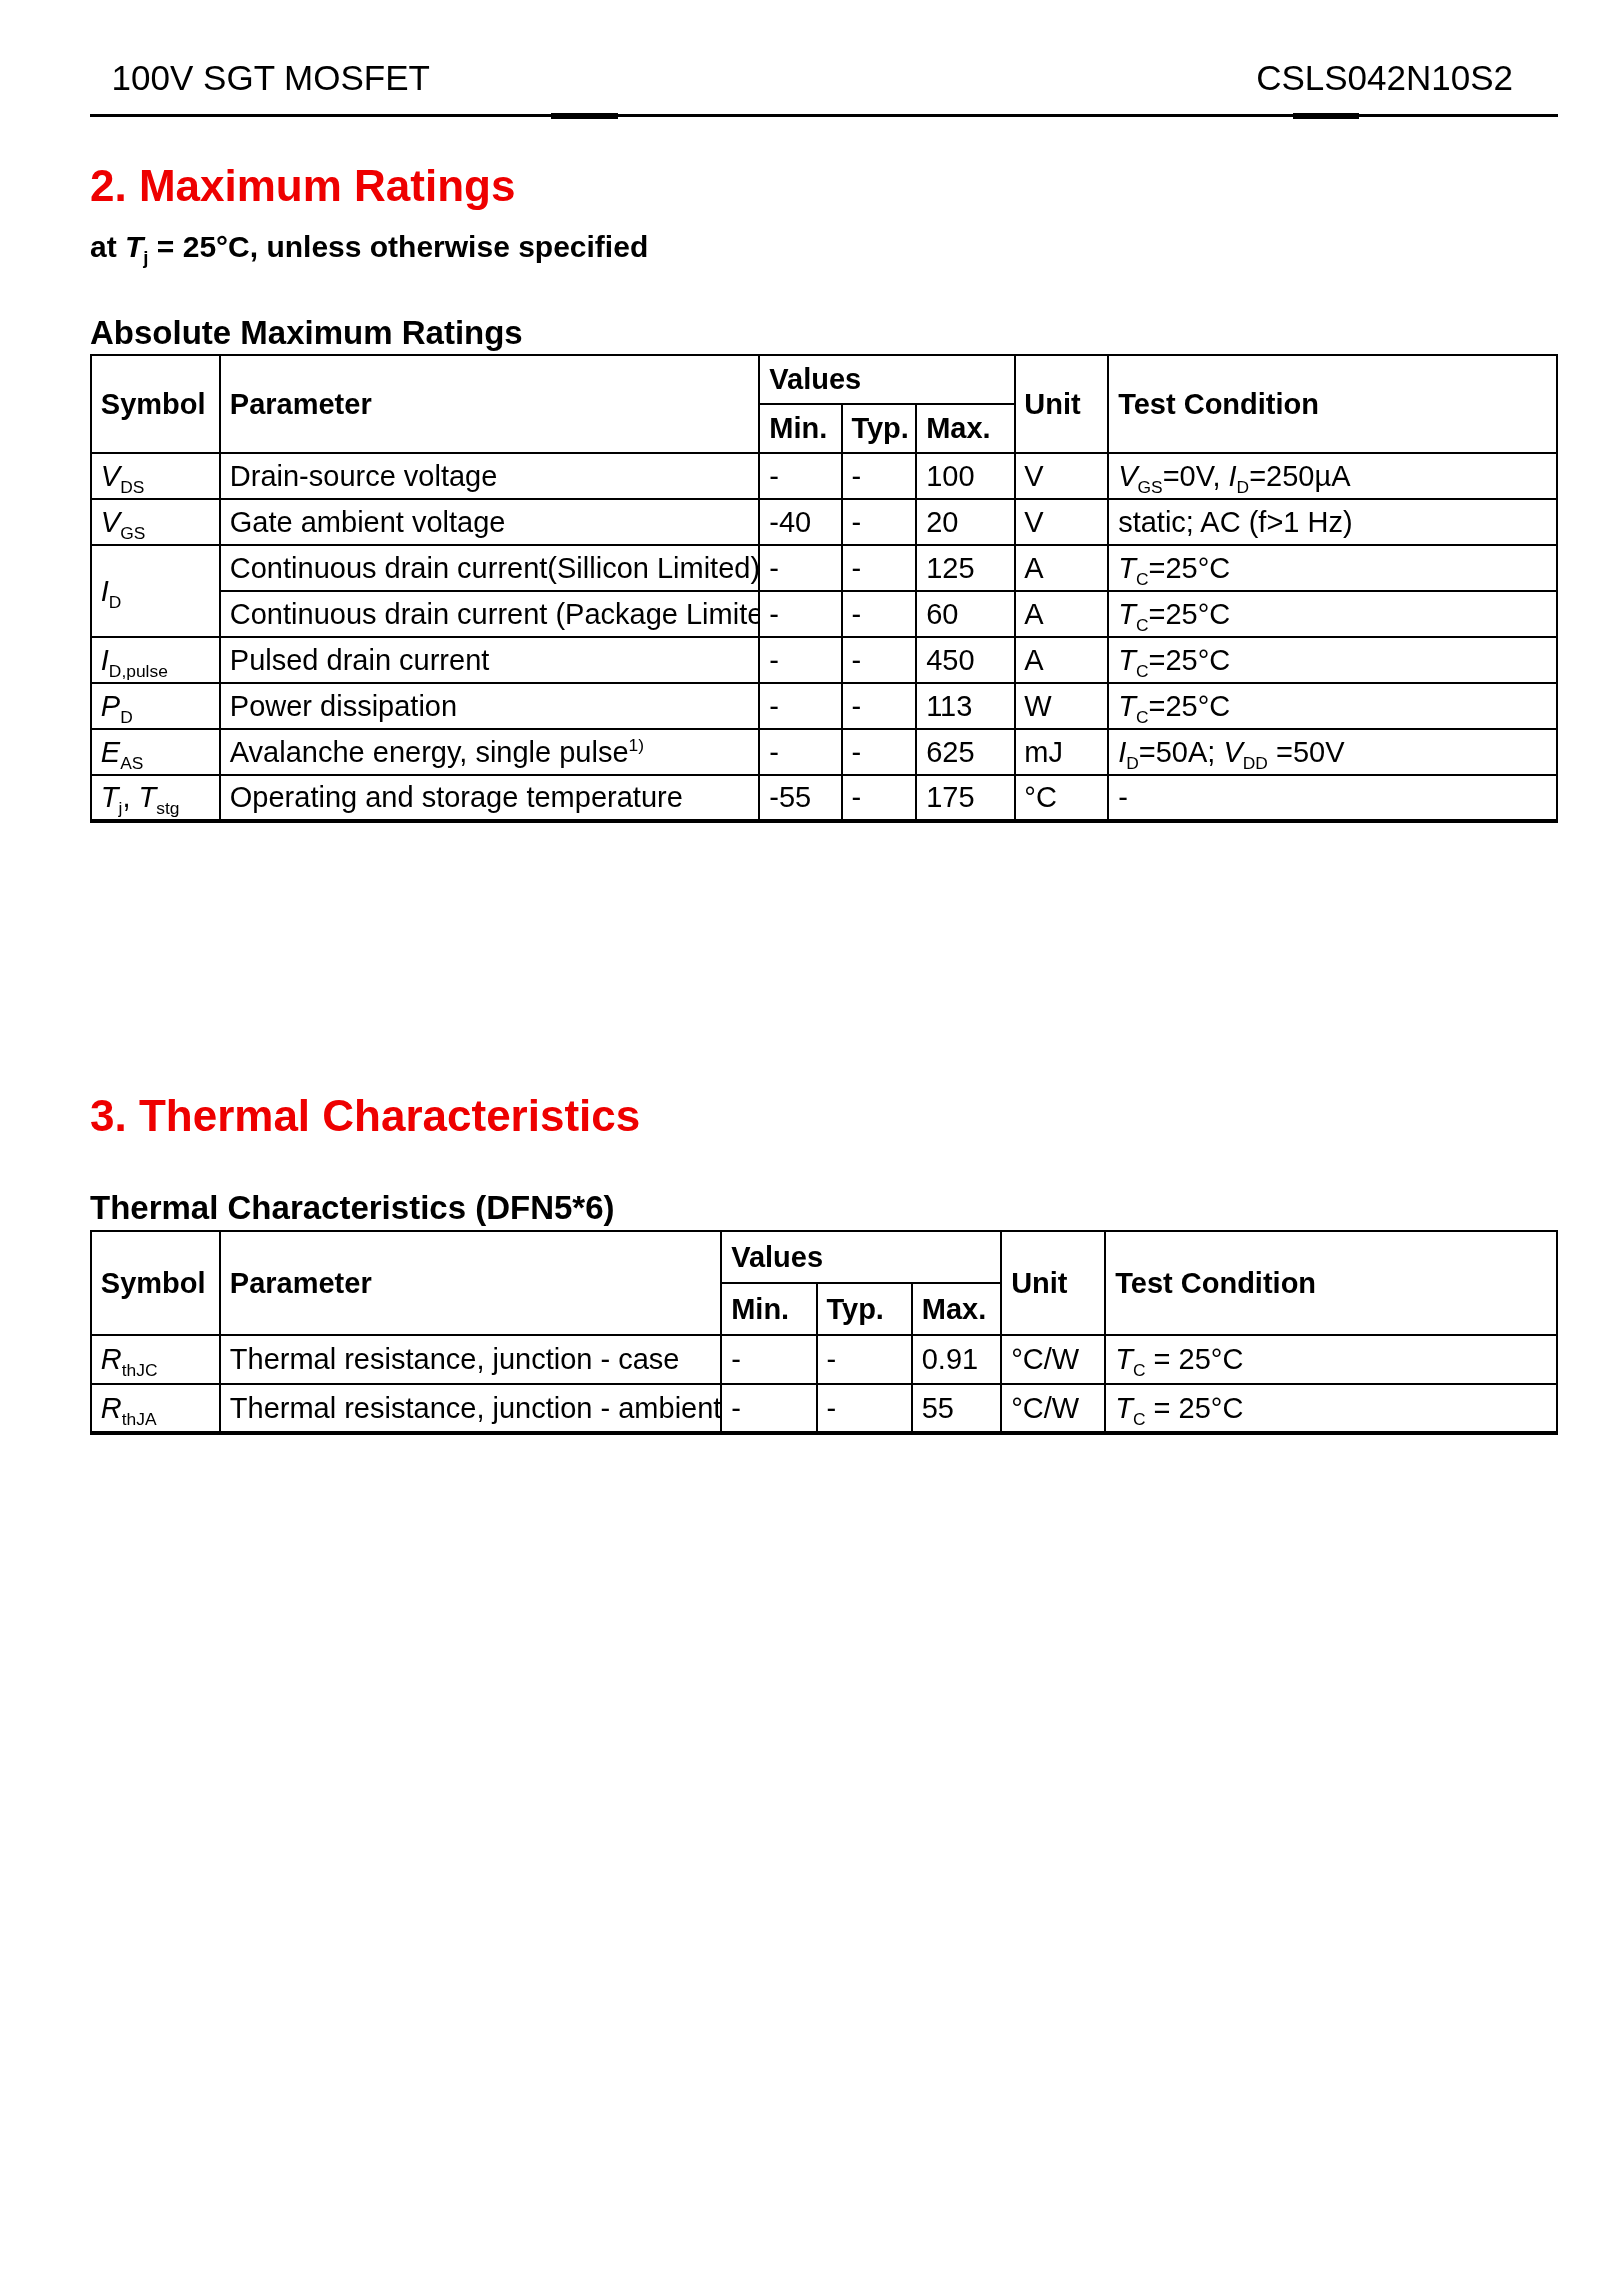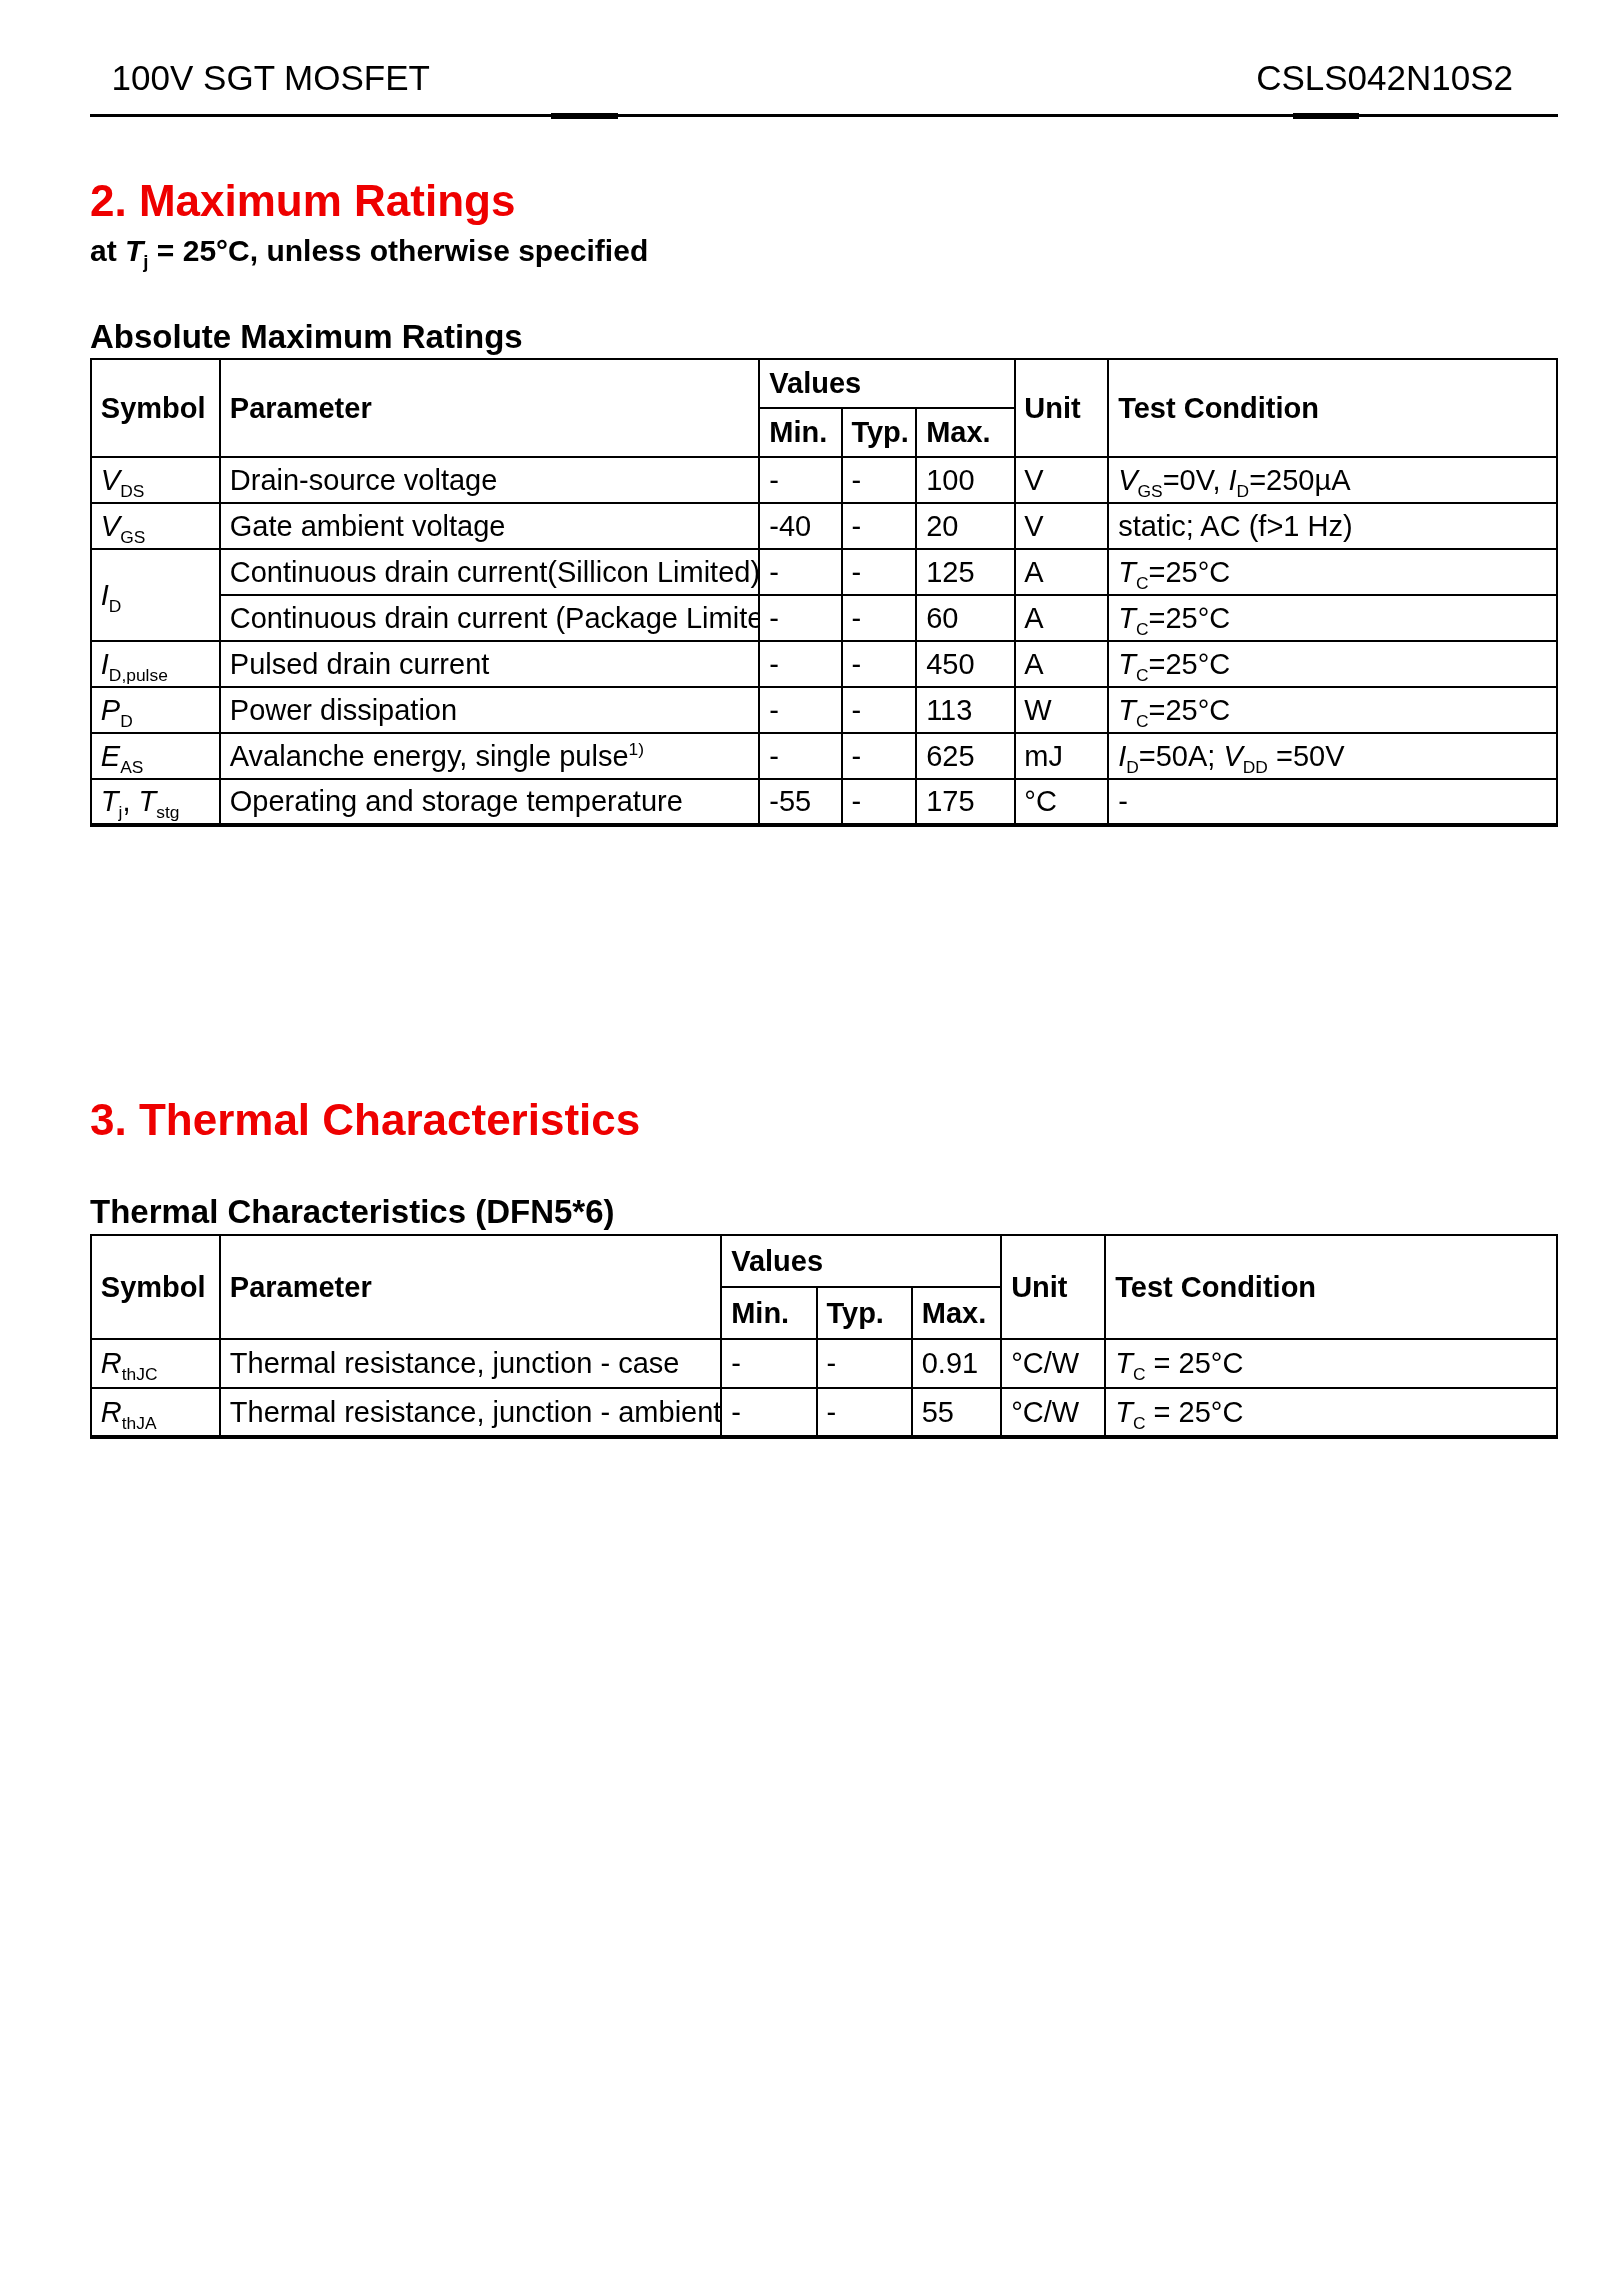--- a/index.html
+++ b/index.html
@@ -48,27 +48,27 @@
   .rule .tick.t-b { left: 1203px; width: 66px; }
 
   
   .section-title {
     color: var(--accent, #ee0000);
     font-weight: bold;
     font-size: 44px;
     line-height: 51px;
     margin: 0;
   }
-  #sec2-title { margin-top: 58px; }
+  #sec2-title { margin-top: 43px; }
   #sec3-title { margin-top: 267px; }
   .subtitle {
     font-weight: bold;
     font-size: 30px;
     line-height: 39px;
-    margin-top: 5px;
+    margin-top: 16px;
   }
   .table-title {
     font-weight: bold;
     font-size: 33px;
     line-height: 39px;
     margin-top: 47px;
   }
 
   
   table.spec {

